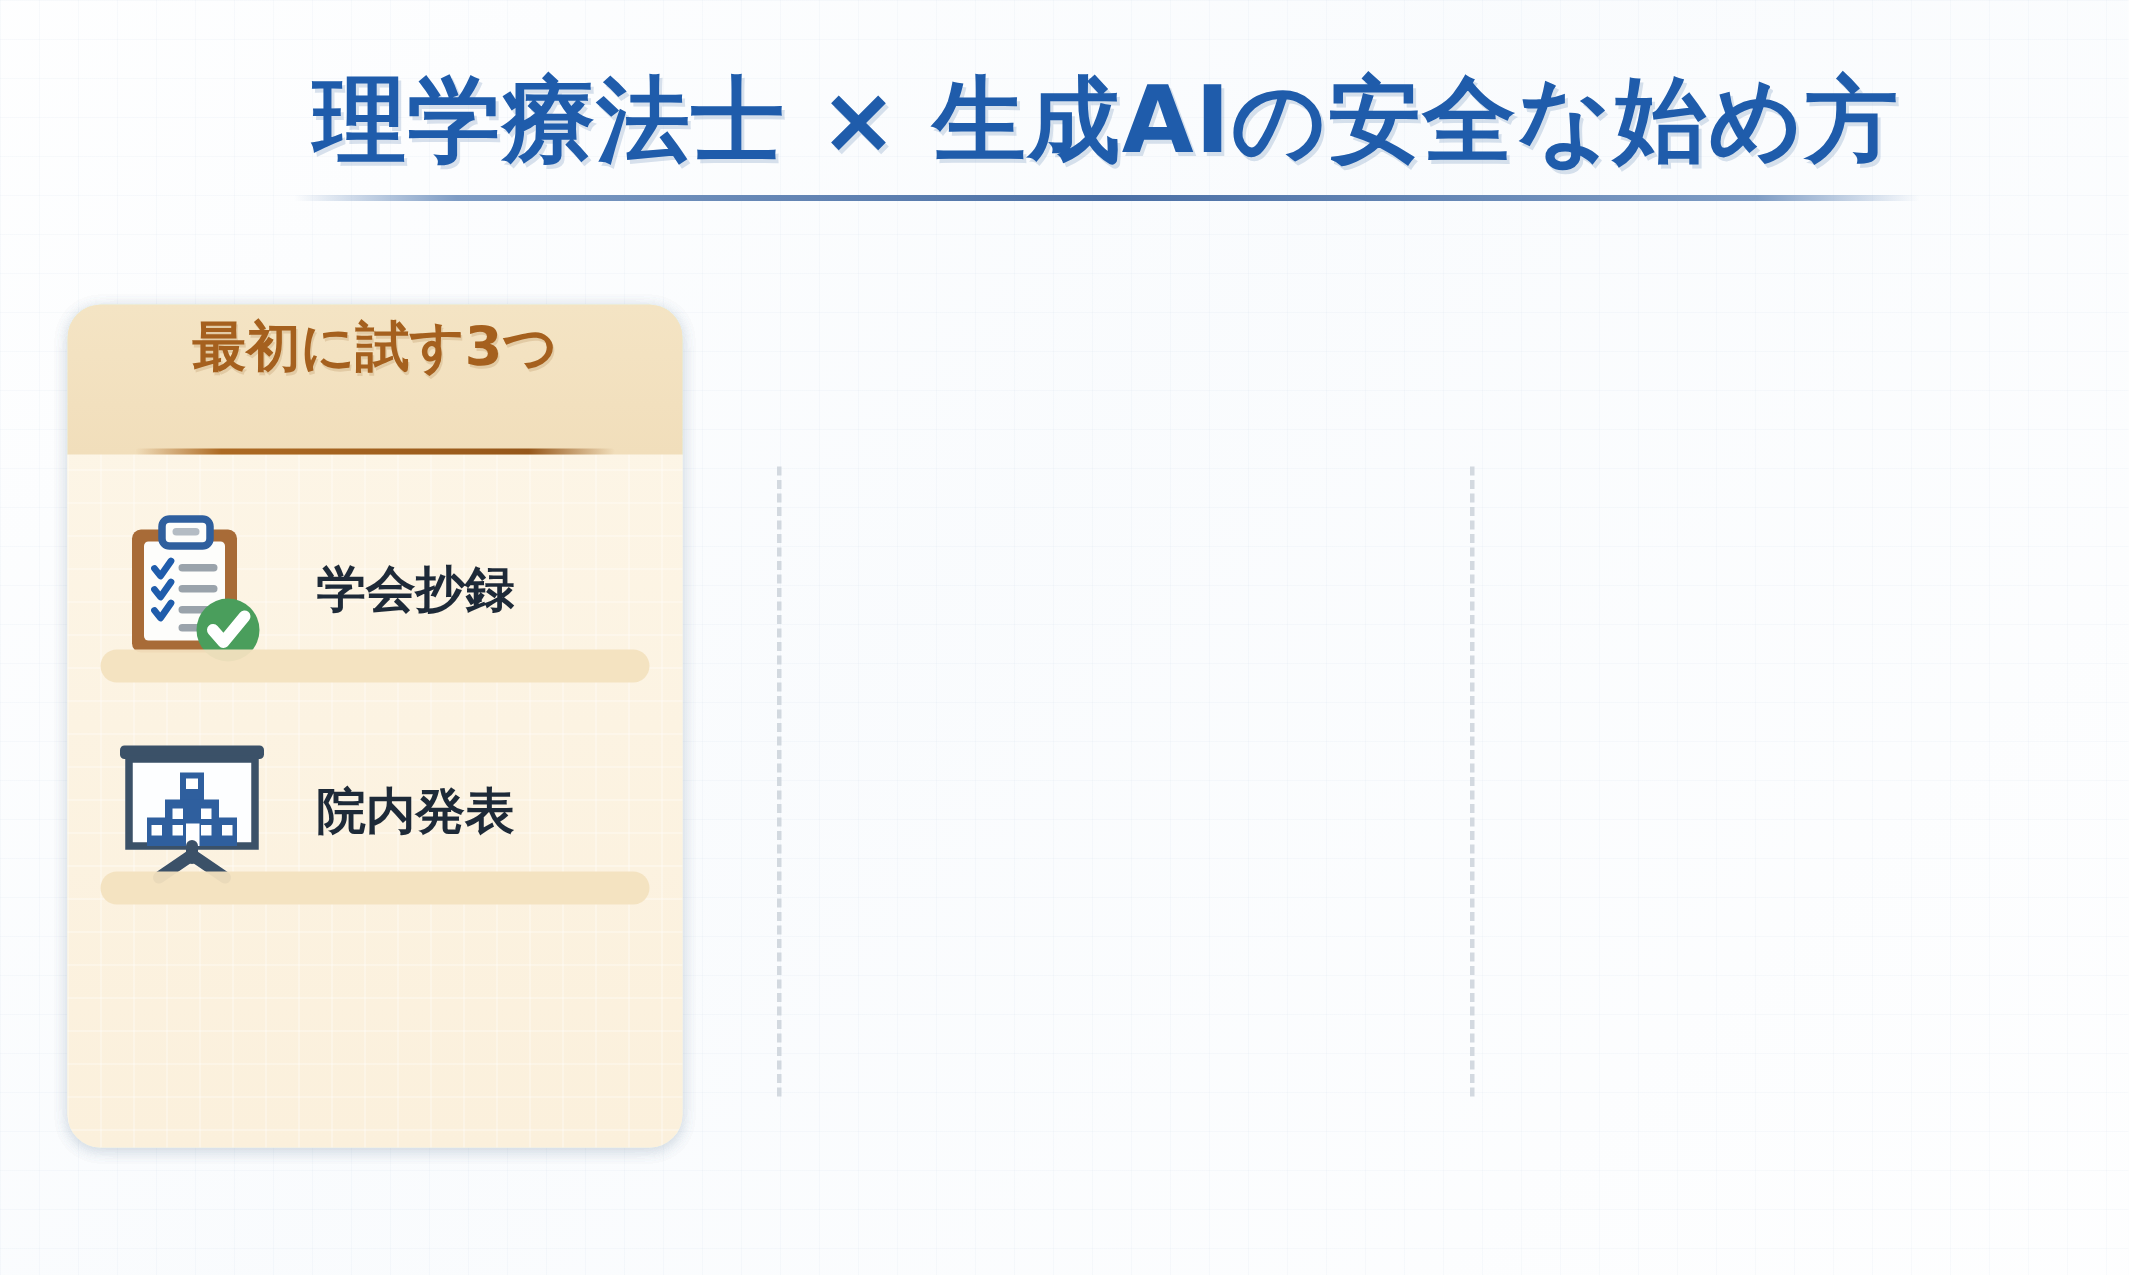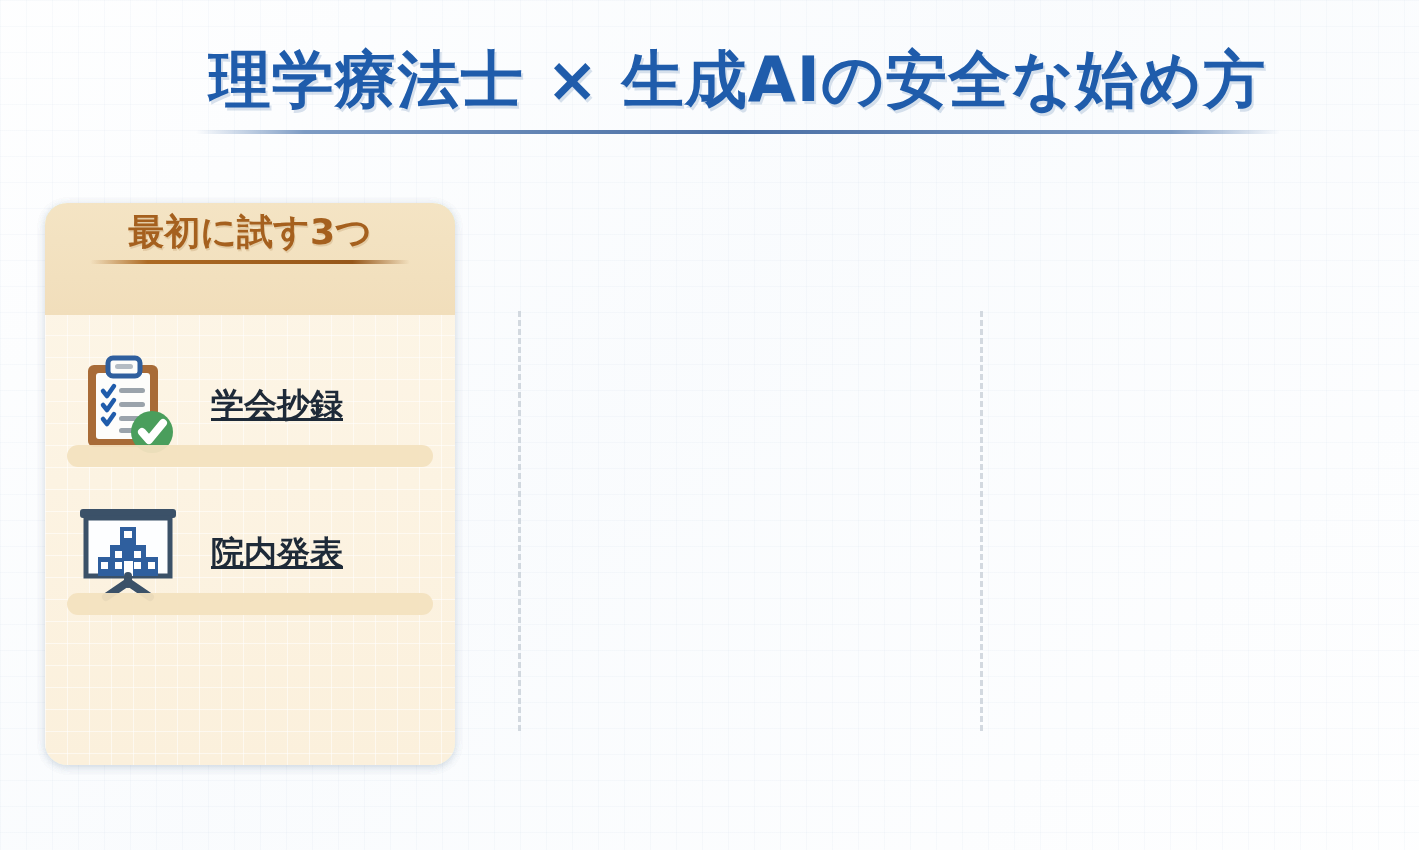--- a/index.html
+++ b/index.html
@@ -51,22 +51,22 @@
   #card-1{left:447; background:linear-gradient(180deg,#f0f7e8 0%,#edf5e3 100%);}
   #card-2{left:910; background:linear-gradient(180deg,#fdf6e8 0%,#fbf0dc 100%);}
   .card-texture{
     position:absolute;inset:0;
     background-image:
       linear-gradient(to right, rgba(255,255,255,.55) 1px, transparent 1px),
       linear-gradient(to bottom, rgba(255,255,255,.55) 1px, transparent 1px);
     background-size:22px 22px;pointer-events:none;
   }
   .card-head{
-    position:relative;height:112px;border-radius:22px 22px 0 0;
-    display:flex;flex-direction:column;align-items:center;justify-content:flex-start;
+    position:relative;height:100px;border-radius:22px 22px 0 0;
+    display:flex;flex-direction:column;align-items:center;justify-content:space-between;
     padding-top:8px;box-sizing:border-box;
   }
   #card-0 .card-head{background:linear-gradient(180deg,#d4e4f4 0%,#cbdef1 100%);}
   #card-1 .card-head{background:linear-gradient(180deg,#85b866 0%,#7cb25e 100%);}
   #card-2 .card-head{background:linear-gradient(180deg,#f4e4c4 0%,#f1debb 100%);}
   .card-title{font-size:36px;font-weight:bold;line-height:1.15;white-space:nowrap;}
   #card-0 .card-title{color:#1f5cab;text-shadow:1px 2px 0 rgba(150,175,205,.35);}
   #card-1 .card-title{color:#ffffff;text-shadow:1px 2px 1px rgba(70,110,50,.30);}
   #card-2 .card-title{color:#a5601e;text-shadow:1px 2px 0 rgba(190,150,100,.30);}
   .head-rule{margin-top:8px;width:320px;height:4px;border-radius:3px;}
@@ -78,21 +78,21 @@
   .row{
     position:relative;display:flex;align-items:center;height:148px;
     padding:0 14px 0 24px;box-sizing:border-box;
   }
   .icon-wrap{width:118px;min-width:118px;height:118px;position:relative;
              display:flex;align-items:center;justify-content:center;}
   .row-label{
     font-size:31px;font-weight:bold;color:#1e2a38;line-height:1.22;
     margin-left:10px;white-space:pre-line;
   }
-  #card-2 .row-label{font-size:33px;margin-left:24px;text-decoration:underline;}
+  #card-2 .row-label{font-size:33px;margin-left:24px;}
   #card-1 .row-label{margin-left:6px;}
 
   
   .sep-dot{
     position:absolute;left:160px;right:24px;bottom:4px;height:0;
     border-bottom:3px dashed #b9cfe4;opacity:.85;
   }
   
   .pill{
     position:absolute;left:22px;right:22px;bottom:12px;height:22px;border-radius:14px;

